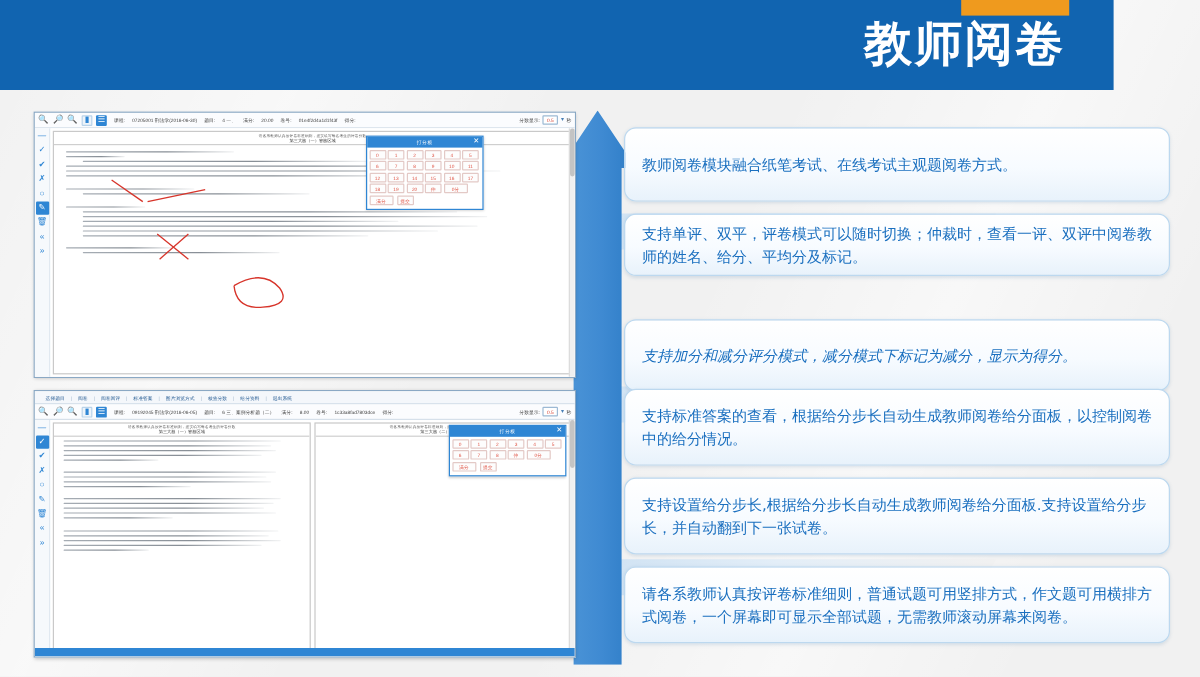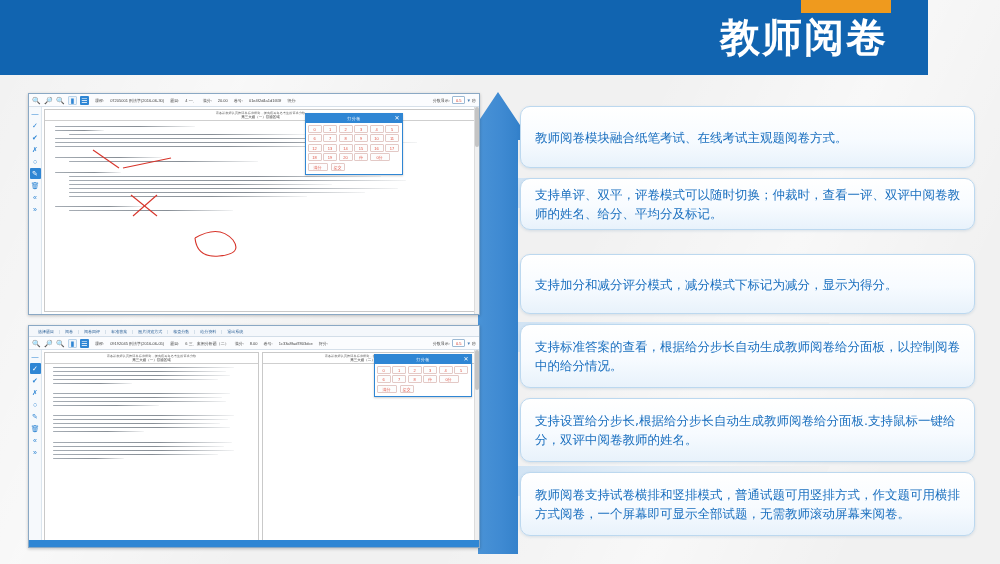--- a/index.html
+++ b/index.html
@@ -434,24 +434,24 @@
 
   <div class="shot-statusbar"></div>
 </div>
 
 <div class="card" style="top:106px; height:62px;">
   <span>教师阅卷模块融合纸笔考试、在线考试主观题阅卷方式。</span>
 </div>
 <div class="card" style="top:178px; height:52px;">
   <span>支持单评、双平，评卷模式可以随时切换；仲裁时，查看一评、双评中阅卷教师的姓名、给分、平均分及标记。</span>
 </div>
-<div class="card" style="top:254px; height:60px;">
+<div class="card" style="top:266px; height:60px;font-style:italic;">
   <span>支持加分和减分评分模式，减分模式下标记为减分，显示为得分。</span>
 </div>
 <div class="card" style="top:324px; height:64px;">
   <span>支持标准答案的查看，根据给分步长自动生成教师阅卷给分面板，以控制阅卷中的给分情况。</span>
 </div>
 <div class="card" style="top:398px; height:64px;">
-  <span>支持设置给分步长,根据给分步长自动生成教师阅卷给分面板.支持鼠标一键给分，双评中阅卷教师的姓名。</span>
+  <span>支持设置给分步长,根据给分步长自动生成教师阅卷给分面板.支持设置给分步长，并自动翻到下一张试卷。</span>
 </div>
 <div class="card" style="top:472px; height:64px;">
-  <span>教师阅卷支持试卷横排和竖排模式，普通试题可用竖排方式，作文题可用横排方式阅卷，一个屏幕即可显示全部试题，无需教师滚动屏幕来阅卷。</span>
+  <span>请各系教师认真按评卷标准细则，普通试题可用竖排方式，作文题可用横排方式阅卷，一个屏幕即可显示全部试题，无需教师滚动屏幕来阅卷。</span>
 </div>
 
 </body></html>

